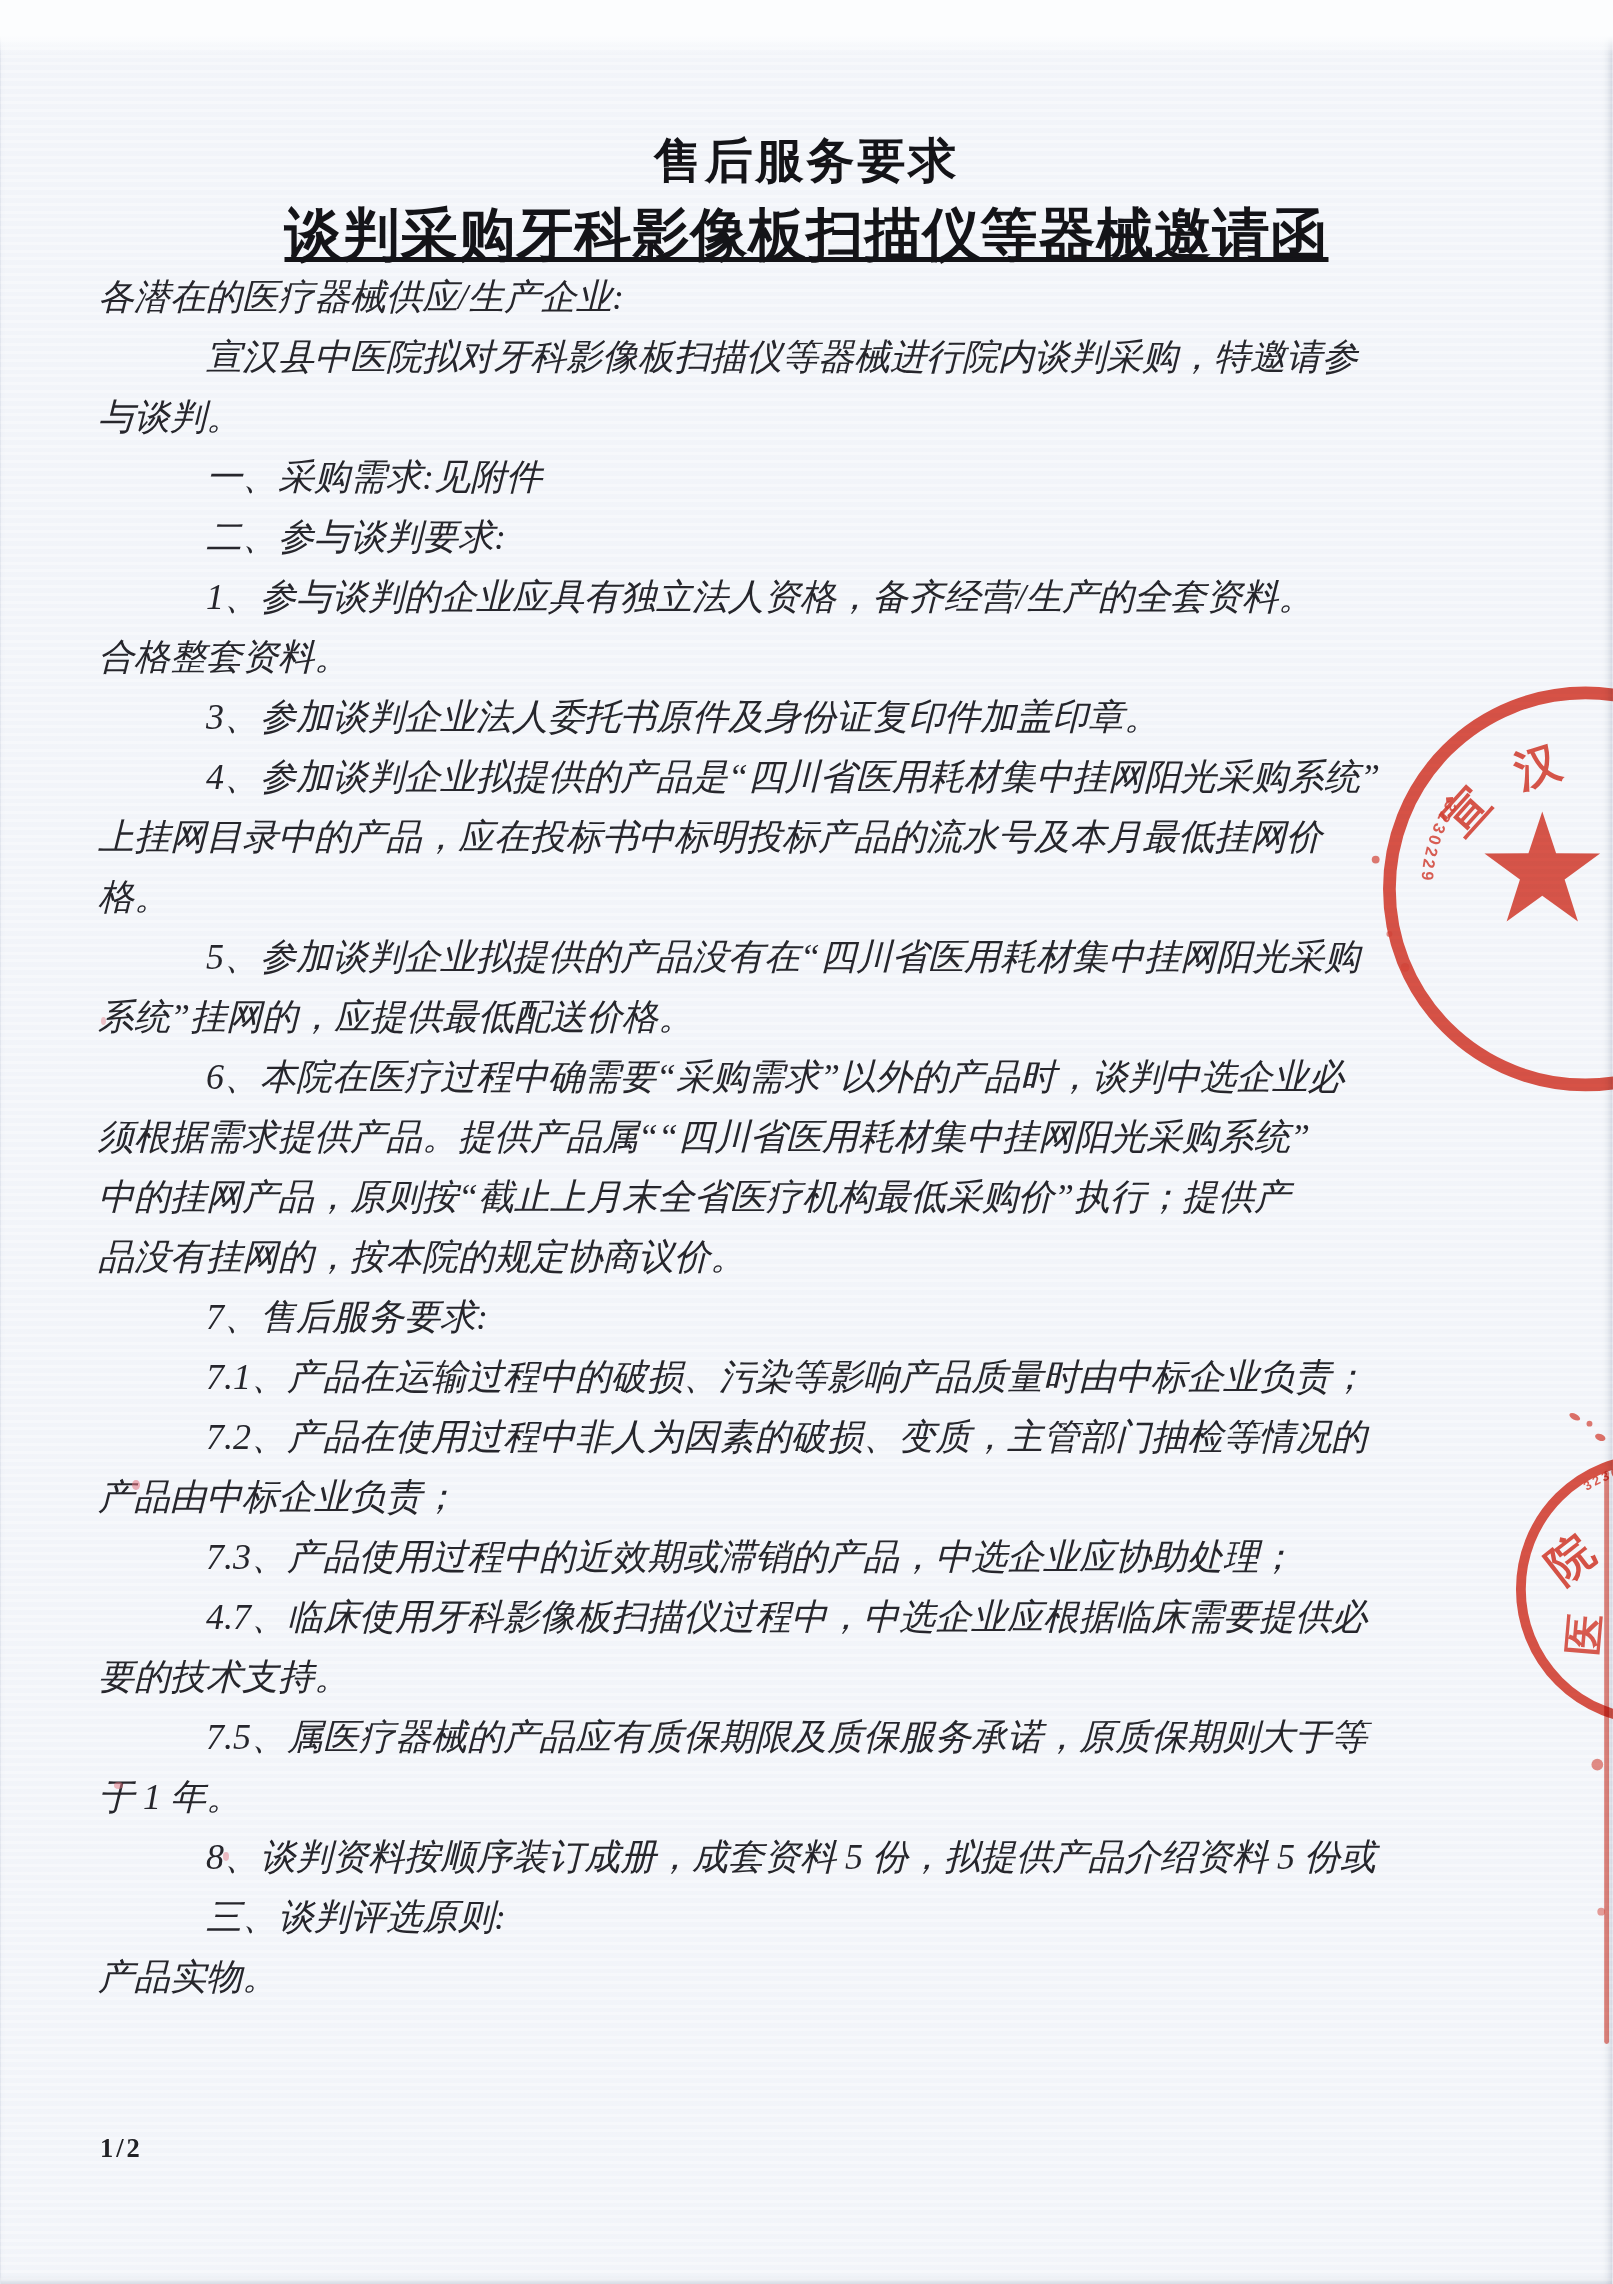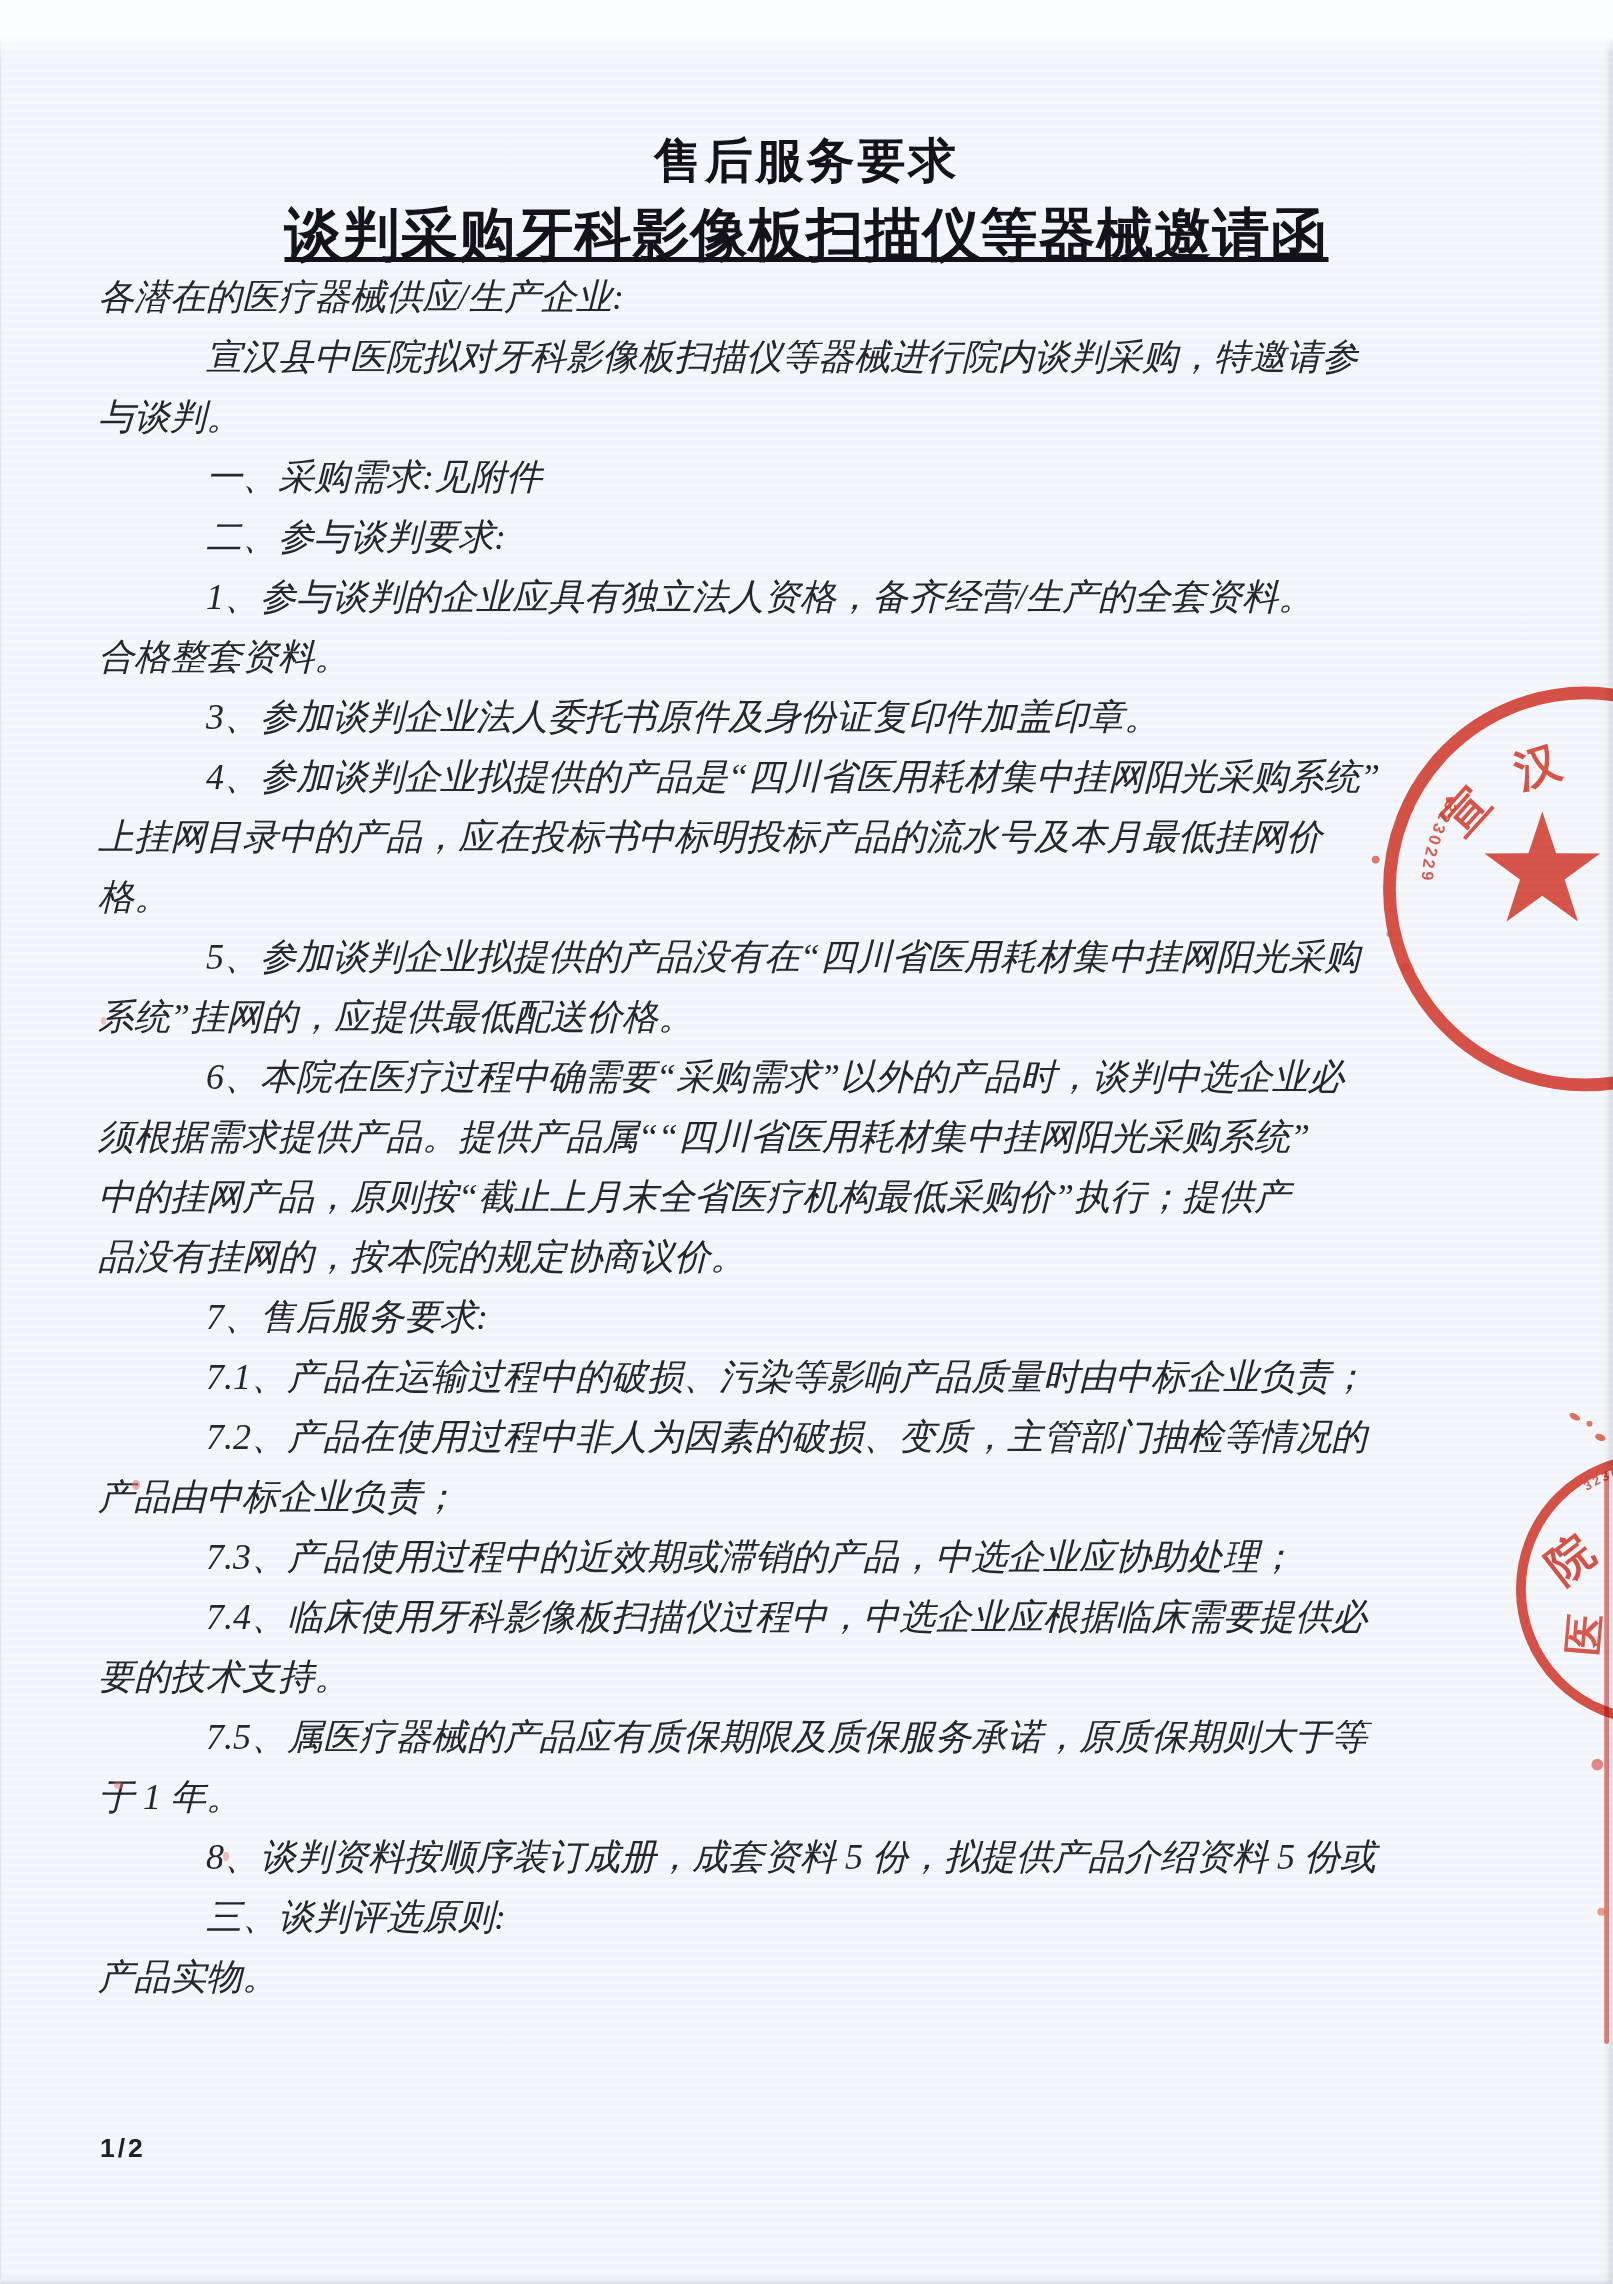--- a/index.html
+++ b/index.html
@@ -26,21 +26,21 @@
     background:linear-gradient(180deg,#fcfdfe 65%,rgba(252,253,254,0));}
   .title{position:absolute;left:0;width:100%;margin:0;text-align:center;
     font-family:"Liberation Sans","DejaVu Sans",sans-serif;font-weight:bold;color:var(--title-color);}
   .t1{top:129px;font-size:48px;letter-spacing:2.9px;}
   .t2{top:197px;font-size:57px;letter-spacing:1px;text-decoration:underline;}
   .body-text{position:absolute;left:98px;top:267px;font-size:36px;line-height:60px;
     color:var(--text-color);white-space:nowrap;font-style:italic;}
   .line{height:60px;}
   .line.indent{padding-left:108px;}
   .page-number{position:absolute;left:100px;top:2133px;
-    font-family:Liberation Sans, sans-serif;font-weight:bold;
+    font-family:Liberation Serif, serif;font-weight:bold;
     font-size:26.5px;letter-spacing:2.9px;color:#212125;}
   .seal{position:absolute;mix-blend-mode:multiply;opacity:.92;color:var(--seal-red);}
   .seal text{font-family:"Liberation Sans","DejaVu Sans",sans-serif;font-weight:bold;}
   .speck{position:absolute;border-radius:50%;background:var(--speck-pink);pointer-events:none;}
   .sp1{left:132px;top:1480px;width:7.8px;height:9.8px;opacity:.55;}
   .sp2{left:114px;top:1782px;width:8.8px;height:6.9px;opacity:.5;}
   .sp3{left:223px;top:1852px;width:5.9px;height:8.8px;opacity:.45;}
   .sp4{left:101px;top:1017px;width:4.9px;height:7.8px;opacity:.4;}
 </style>
 </head>
@@ -69,21 +69,21 @@
       <div class="line">系统”挂网的，应提供最低配送价格。</div>
       <div class="line indent">6、本院在医疗过程中确需要“采购需求”以外的产品时，谈判中选企业必</div>
       <div class="line">须根据需求提供产品。提供产品属““四川省医用耗材集中挂网阳光采购系统”</div>
       <div class="line">中的挂网产品，原则按“截止上月末全省医疗机构最低采购价”执行；提供产</div>
       <div class="line">品没有挂网的，按本院的规定协商议价。</div>
       <div class="line indent">7、售后服务要求:</div>
       <div class="line indent">7.1、产品在运输过程中的破损、污染等影响产品质量时由中标企业负责；</div>
       <div class="line indent">7.2、产品在使用过程中非人为因素的破损、变质，主管部门抽检等情况的</div>
       <div class="line">产品由中标企业负责；</div>
       <div class="line indent">7.3、产品使用过程中的近效期或滞销的产品，中选企业应协助处理；</div>
-      <div class="line indent">7.4、临床使用牙科影像板扫描仪过程中，中选企业应根据临床需要提供必</div>
+      <div class="line indent">4.7、临床使用牙科影像板扫描仪过程中，中选企业应根据临床需要提供必</div>
       <div class="line">要的技术支持。</div>
       <div class="line indent">7.5、属医疗器械的产品应有质保期限及质保服务承诺，原质保期则大于等</div>
       <div class="line">于 1 年。</div>
       <div class="line indent">8、谈判资料按顺序装订成册，成套资料 5 份，拟提供产品介绍资料 5 份或</div>
       <div class="line indent">三、谈判评选原则:</div>
       <div class="line">产品实物。</div>
     </div>
 
   <div class="page-number">1/2</div>
 

